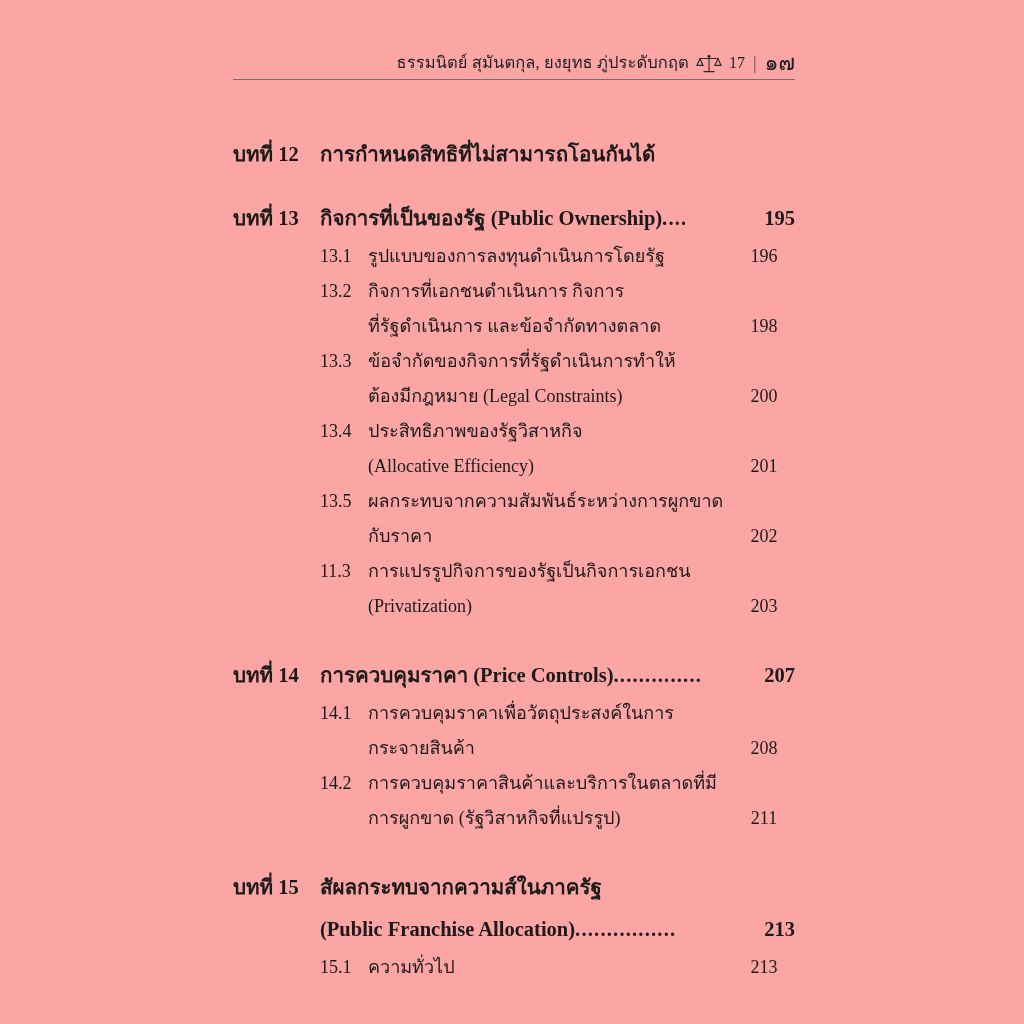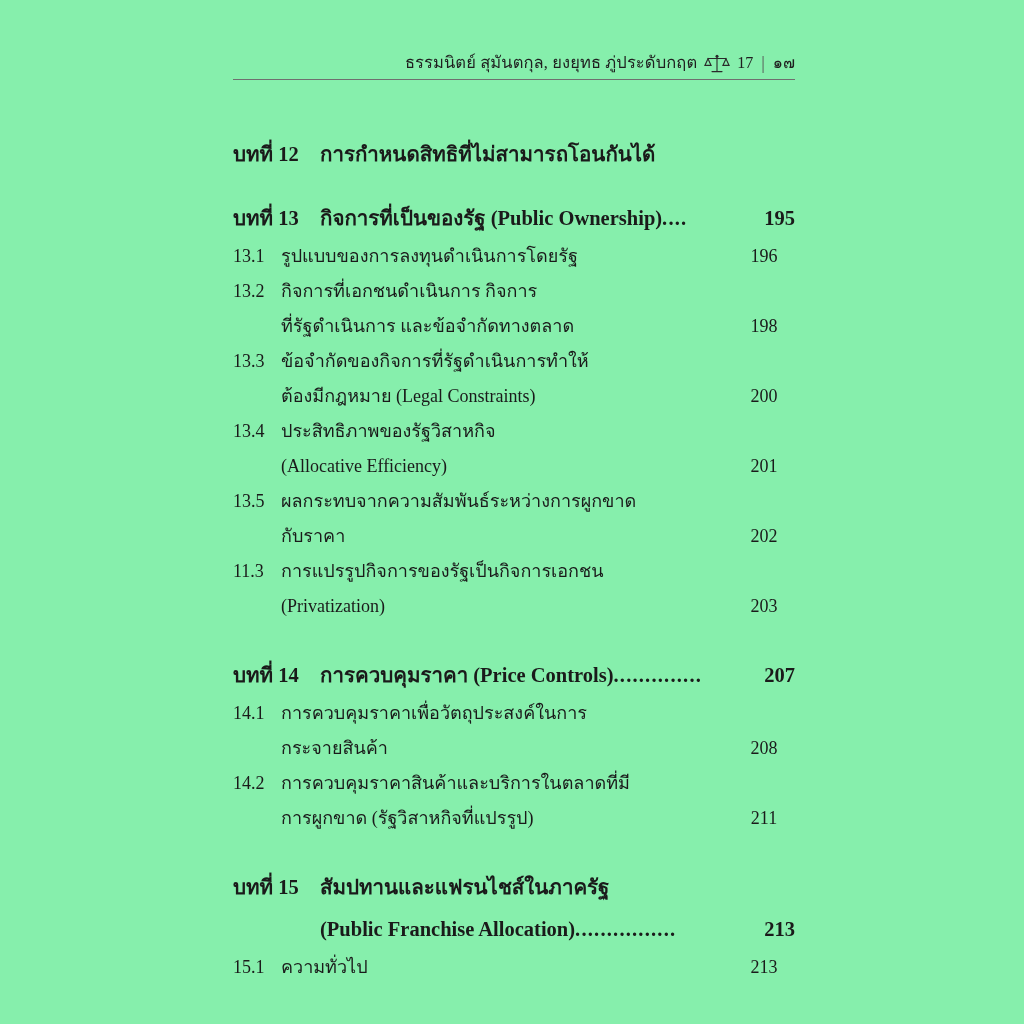--- a/index.html
+++ b/index.html
@@ -14,21 +14,21 @@
     color: #1a1a1a;
     position: relative;
     overflow: hidden;
   }
 
   .page {
     position: absolute;
     left: 0; top: 0;
     width: 1024px;
     height: 1024px;
-    background: #86efac;
+    background: #fca5a5;
   }
 
   
   .running-head {
     position: absolute;
     left: 233px;
     top: 50px;
     width: 562px;
     display: flex;
     align-items: center;
@@ -57,21 +57,21 @@
     color: #1f1f1f;
     line-height: 1;
   }
   .head-sep {
     font-size: 18px;
     color: #555;
     line-height: 1;
     padding: 0 1px;
   }
   .head-num-thai {
-    font-size: 16px;
+    font-size: 22px;
     color: #1f1f1f;
     line-height: 1;
   }
   .head-rule {
     position: absolute;
     left: 233px;
     top: 79px;
     width: 562px;
     height: 1px;
     background: #6f6f6f;
@@ -127,20 +127,21 @@
     display: flex;
     align-items: baseline;
     font-weight: normal;
     font-size: 18px;
     line-height: 35px;
     white-space: nowrap;
   }
   .sec-num {
     flex: 0 0 48px;
     width: 48px;
+    margin-left: 87px;
     text-align: left;
   }
   .sec-num.blank { visibility: hidden; }
   .sec-title {
     flex: 1 1 auto;
     overflow: hidden;
   }
   .sec-page {
     flex: 0 0 62px;
     width: 62px;
@@ -274,21 +275,21 @@
         <div class="section-line">
           <span class="sec-num blank">14.2</span>
           <span class="sec-title thai">การผูกขาด (รัฐวิสาหกิจที่แปรรูป)</span>
           <span class="sec-page">211</span>
         </div>
       </div>
       <div class="gap-lg"></div>
       <div class="chapter">
         <div class="chapter-line">
           <span class="chap-label thai">บทที่ 15</span>
-          <span class="chap-title thai"><span>สัมปทานและแฟรนไชส์ในภาครัฐ</span></span>
+          <span class="chap-title thai"><span>สัผลกระทบจากความส์ในภาครัฐ</span></span>
           <span class="chap-page blank">0</span>
         </div>
         <div class="chapter-line">
           <span class="chap-label thai blank">บทที่ 15</span>
           <span class="chap-title thai"><span>(Public Franchise Allocation)</span><span class="leader">................</span></span>
           <span class="chap-page">213</span>
         </div>
         <div class="section-line">
           <span class="sec-num">15.1</span>
           <span class="sec-title thai">ความทั่วไป</span>

